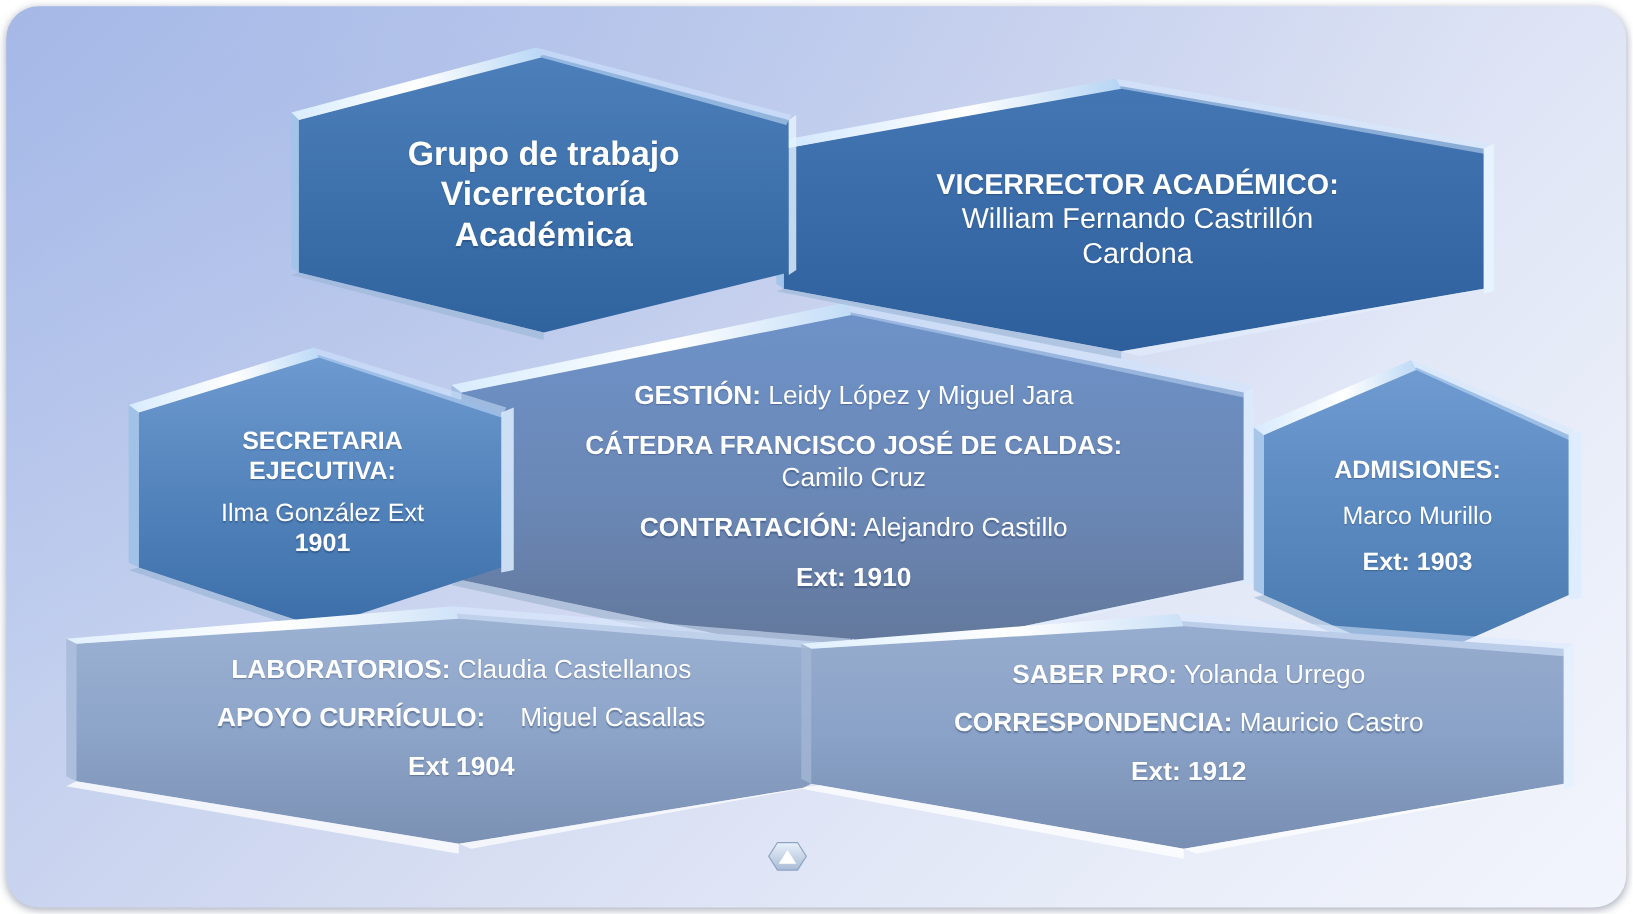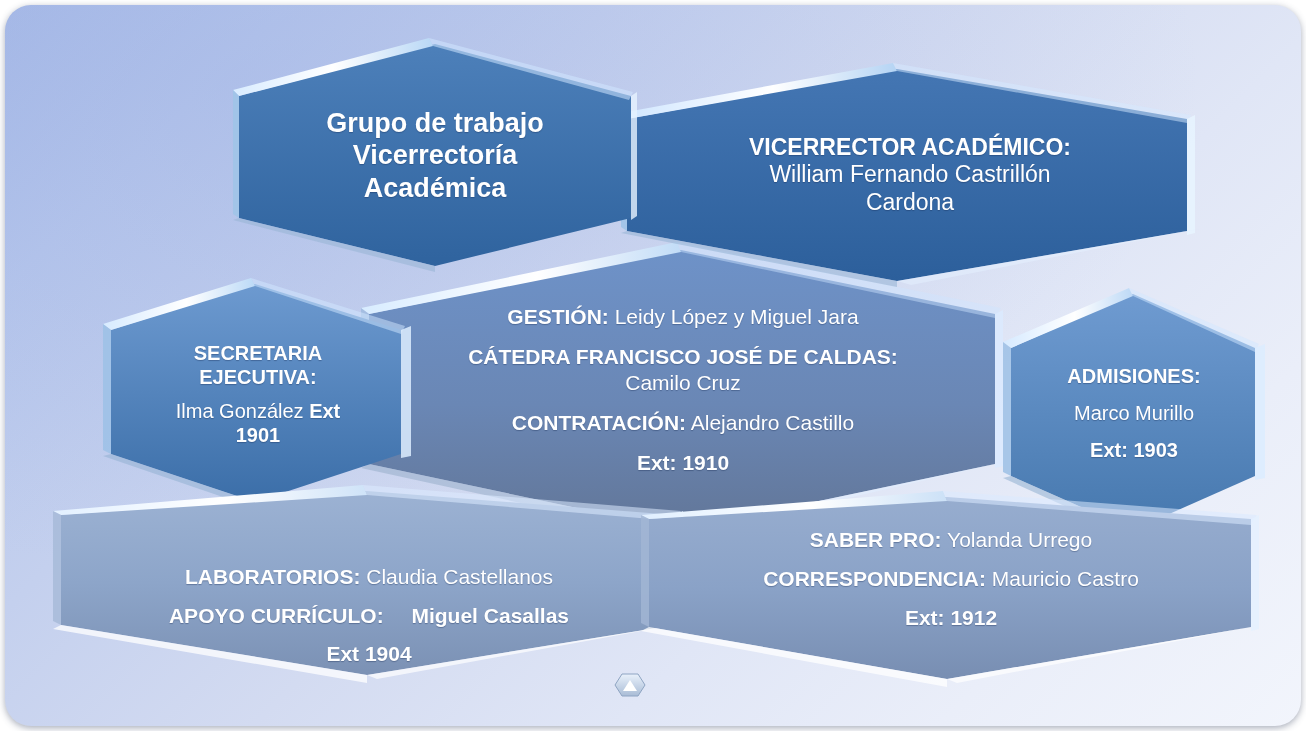--- a/index.html
+++ b/index.html
@@ -148,21 +148,21 @@
         <polygon points="0,46 148,0 152,8 8,52" fill="url(#hl-sec)"></polygon>
         <polygon points="148,0 302,48 298,56 152,8" fill="#d2e7ff" opacity=".5"></polygon>
         <polygon points="0,46 8,52 8,176 0,172" fill="#9cc1e6" opacity=".85"></polygon>
         <polygon points="298,52 308,48 308,178 298,180" fill="#ddedff" opacity=".85"></polygon>
         <polygon points="8,176 152,224 152,230 0,178" fill="#92b0d2" opacity=".55"></polygon>
       </svg>
       <div class="label">
         <span class="ln b">SECRETARIA</span>
         <span class="ln b">EJECUTIVA:</span>
         <span class="ln" style="height:10px"></span>
-        <span class="ln"><span style="font-weight: normal;">Ilma González </span><span style="font-weight: bold;">Ext</span></span>
+        <span class="ln"><span style="font-weight: normal;">Ilma González </span><span style="font-weight: normal;">Ext</span></span>
         <span class="ln b">1901</span>
       </div>
     </div>
 
     <div class="hex" id="hex-gestion">
       <svg width="644" height="296" viewBox="0 0 644 296">
         <defs>
           <linearGradient id="g-ges" x1="0" y1="0" x2="0" y2="1">
             <stop offset="0" stop-color="#6e92c8"></stop>
               <stop offset=".55" stop-color="#6a87b5"></stop>
@@ -233,23 +233,23 @@
           </linearGradient>
         </defs>
         <polygon points="8,30 314,6 622,30 622,140 314,190 8,140" fill="url(#g-lab)"></polygon>
         <polygon points="0,26 310,0 314,10 8,30" fill="url(#hl-lab)"></polygon>
         <polygon points="310,0 628,26 622,36 314,10" fill="#ddebff" opacity=".55"></polygon>
         <polygon points="0,26 8,30 8,140 0,136" fill="#a5b9d7" opacity=".8"></polygon>
         <polygon points="622,30 630,26 630,142 622,144" fill="#e6f1ff" opacity=".8"></polygon>
         <polygon points="8,140 314,190 314,198 0,144" fill="#ffffff" opacity=".75"></polygon>
         <polygon points="622,140 632,138 324,194 314,190" fill="#ffffff" opacity=".7"></polygon>
       </svg>
-      <div class="label" style="justify-content:center;padding-top:32px">
+      <div class="label" style="justify-content:flex-start;padding-top:32px">
         <span class="ln"><span style="font-weight: bold;">LABORATORIOS:</span><span style="font-weight: normal;">  Claudia Castellanos</span></span>
-        <span class="ln"><span style="font-weight: bold;">APOYO CURRÍCULO:</span><span style="font-weight: bold; margin-left: 22px;"> Miguel Casallas</span></span>
+        <span class="ln"><span style="font-weight: bold;">APOYO CURRÍCULO:</span><span style="font-weight: normal; margin-left: 22px;"> Miguel Casallas</span></span>
         <span class="ln b">Ext 1904</span>
       </div>
     </div>
 
     <div class="hex" id="hex-saberpro">
       <svg width="620" height="196" viewBox="0 0 620 196">
         <defs>
           <linearGradient id="g-sab" x1="0" y1="0" x2="0" y2="1">
             <stop offset="0" stop-color="#97adcf"></stop>
               <stop offset=".5" stop-color="#8aa2c7"></stop>

